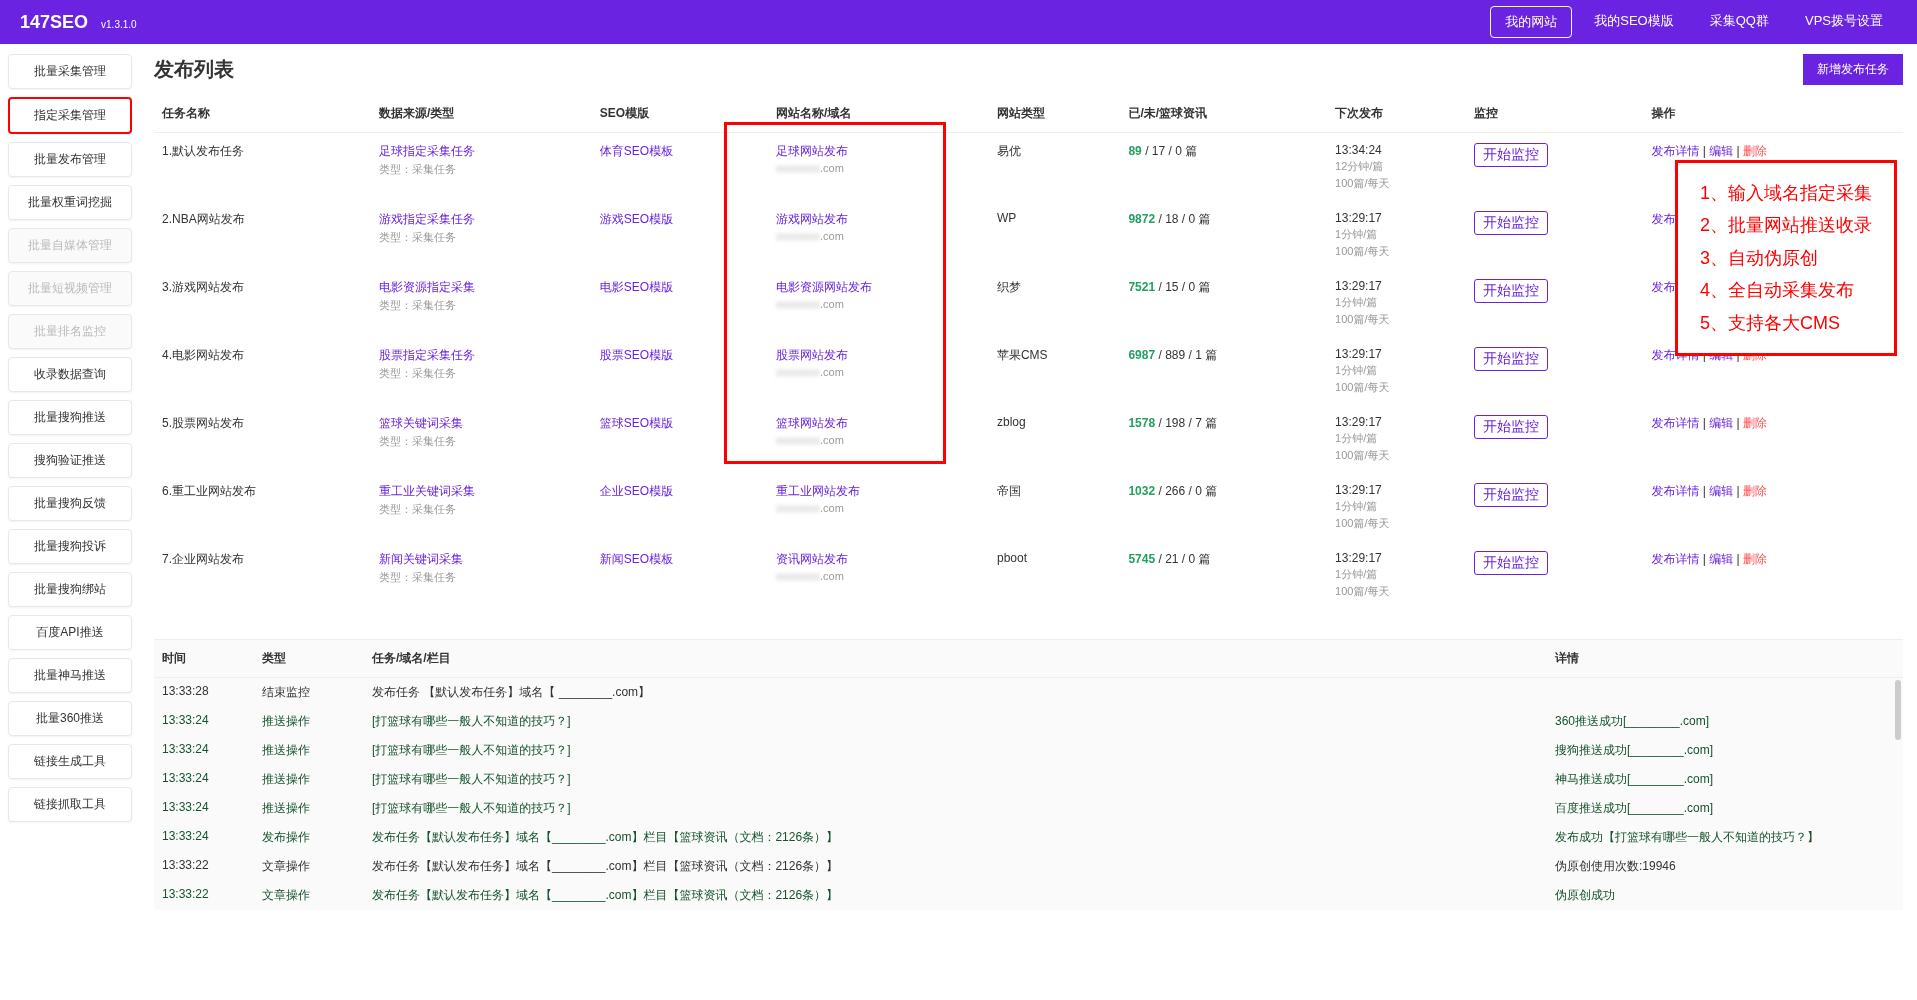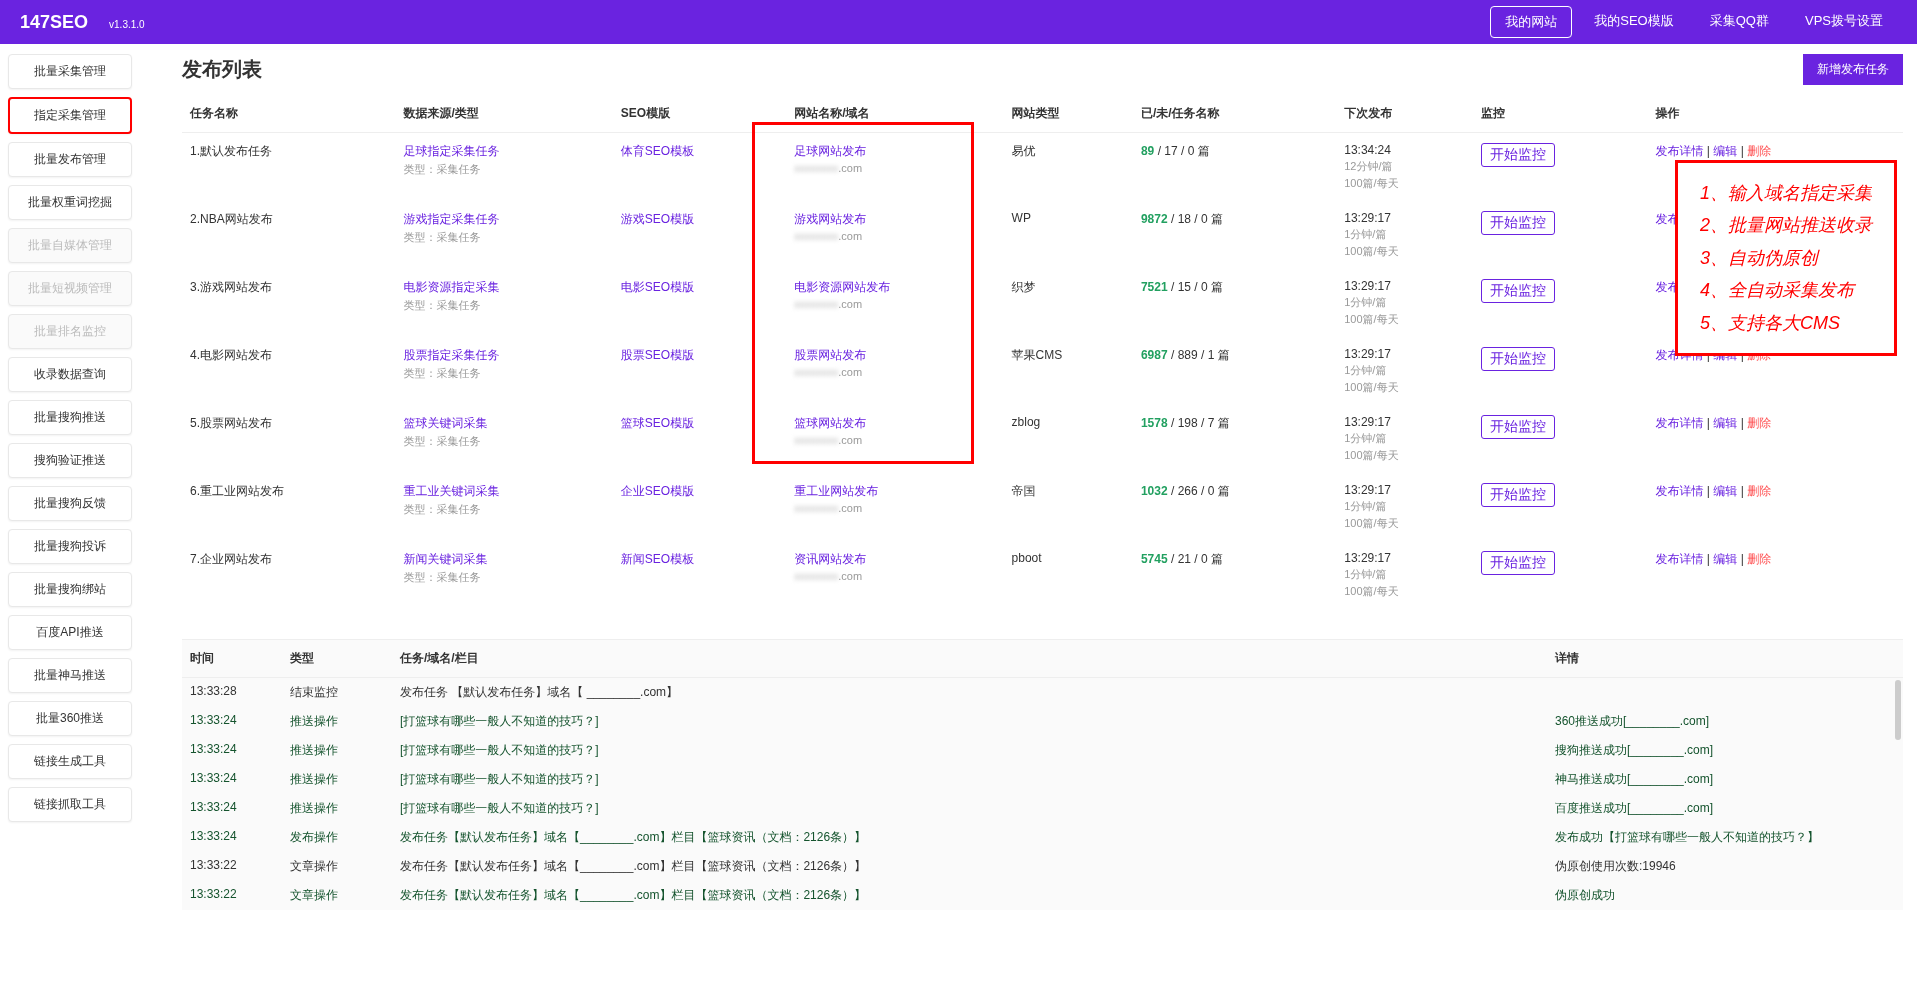--- a/index.html
+++ b/index.html
@@ -1,23 +1,23 @@
 <!DOCTYPE html>
 <html><head>
 <meta charset="utf-8">
 <style>
 * { margin: 0; padding: 0; box-sizing: border-box; }
 body { font-family: "Microsoft YaHei", Arial, sans-serif; font-size: 12px; color: #333; background: #fff; }
 .header { background: #6a23e0; color: #fff; height: 44px; display: flex; align-items: center; padding: 0 20px; justify-content: space-between; }
 .logo { font-size: 18px; font-weight: bold; }
-.logo .ver { font-size: 10px; font-weight: normal; margin-left: 16px; }
+.logo .ver { font-size: 10px; font-weight: normal; margin-left: 8px; }
 .nav { display: flex; gap: 8px; }
 .nav-item { padding: 6px 14px; color: #fff; cursor: pointer; font-size: 13px; }
 .nav-item.active { border: 1px solid #fff; border-radius: 4px; }
-.layout { display: flex; height: calc(100vh - 44px); gap: 28px; }
+.layout { display: flex; height: calc(100vh - 44px); }
 .sidebar { width: 140px; padding: 10px 8px; display: flex; flex-direction: column; gap: 8px; }
 .side-btn { background: #fff; border: 1px solid #e8e8e8; border-radius: 4px; padding: 8px 6px; text-align: center; cursor: pointer; box-shadow: 0 1px 2px rgba(0,0,0,0.05); font-size: 12px; }
 .side-btn.highlighted { border: 2px solid #ff0000; }
 .side-btn.disabled { color: #bbb; background: #fafafa; }
 .main { flex: 1; padding: 10px 14px; overflow: auto; position: relative; }
 .title-row { display: flex; justify-content: space-between; align-items: center; margin-bottom: 10px; }
 .page-title { font-size: 20px; font-weight: bold; }
 .primary-btn { background: #6a23e0; color: #fff; border: none; padding: 7px 14px; border-radius: 0; cursor: pointer; font-size: 12px; }
 table { width: 100%; border-collapse: collapse; }
 th { text-align: left; padding: 10px 8px; font-weight: bold; color: #333; border-bottom: 1px solid #eee; font-size: 12px; }
@@ -25,21 +25,21 @@
 .link { color: #6a23e0; cursor: pointer; }
 .sub { color: #999; font-size: 11px; margin-top: 2px; }
 .green { color: #22a060; font-weight: bold; }
 .blurred { color: #bbb; filter: blur(2px); user-select: none; }
 .outline-btn { border: 1px solid #6a23e0; color: #6a23e0; background: #fff; padding: 2px 8px; border-radius: 3px; cursor: pointer; font-size: 14px; }
 .op-link { color: #6a23e0; cursor: pointer; }
 .op-del { color: #ff4d4f; cursor: pointer; }
 .red-box { position: absolute; border: 3px solid #ff0000; }
 .red-box-cols { top: 78px; left: 584px; width: 222px; height: 342px; pointer-events: none; }
 .callout { position: absolute; top: 116px; right: 20px; border: 3px solid #ff0000; padding: 14px 22px; background: #fff; }
-.callout div { color: #ff0000; font-size: 18px; line-height: 1.8; white-space: nowrap; font-style: italic; }
+.callout div { color: #ff0000; font-size: 18px; line-height: 1.8; white-space: nowrap; }
 .log-panel { margin-top: 30px; background: #fafafa; border-top: 1px solid #eee; position: relative; }
 .log-head { display: flex; padding: 10px 8px; border-bottom: 1px solid #eee; font-weight: bold; }
 .log-body { max-height: 240px; overflow-y: auto; }
 .log-row { display: flex; padding: 6px 8px; }
 .log-row.g { color: #14532d; }
 .lc-time { width: 100px; flex-shrink: 0; }
 .lc-type { width: 110px; flex-shrink: 0; }
 .lc-task { flex: 1; }
 .lc-detail { width: 340px; flex-shrink: 0; }
 .scroll-ind { position: absolute; right: 2px; top: 40px; width: 6px; height: 60px; background: #ccc; border-radius: 3px; }
@@ -89,21 +89,21 @@
     </div>
 
     <table>
       <thead>
         <tr>
           <th>任务名称</th>
           <th>数据来源/类型</th>
           <th>SEO模版</th>
           <th>网站名称/域名</th>
           <th>网站类型</th>
-          <th>已/未/任务名称</th>
+          <th>已/未/篮球资讯</th>
           <th>下次发布</th>
           <th>监控</th>
           <th>操作</th>
         </tr>
       </thead>
       <tbody id="tbody">
           <tr>
             <td>1.默认发布任务</td>
             <td><span class="link">足球指定采集任务</span><div class="sub">类型：采集任务</div></td>
             <td><span class="link">体育SEO模板</span></td>

